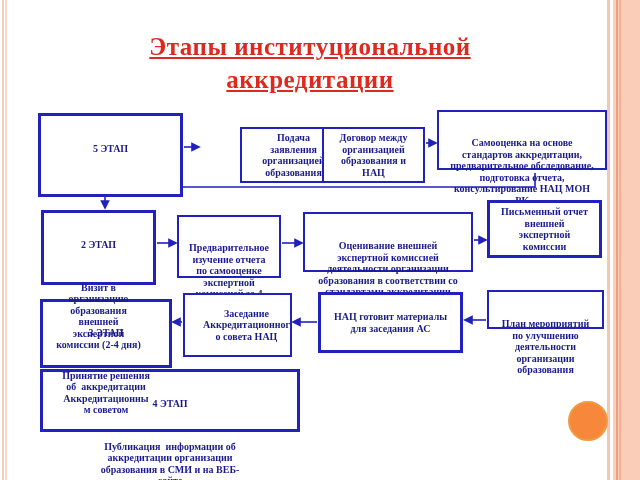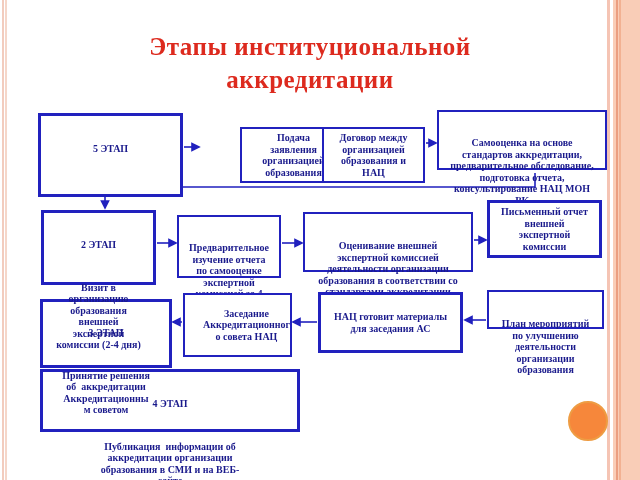--- a/index.html
+++ b/index.html
@@ -9,21 +9,21 @@
   .vline{position:absolute;top:0;bottom:0;}
   #frame-l1{left:2px;width:2px;background:#F2CCBE;}
   #frame-l2{left:5px;width:1.5px;background:#F5D6C9;}
   #frame-r1{left:607px;width:3px;background:#F5C4B4;}
   #frame-r2{left:613px;width:27px;background:#F9CDB7;}
   #frame-r3{left:616px;width:2px;background:#EB9E80;}
   #frame-r4{left:619px;width:2px;background:#F2B192;}
   
   #title{position:absolute;top:30px;left:0;width:620px;text-align:center;
          color:#DD2A1E;font-weight:bold;font-size:25px;line-height:33px;
-         letter-spacing:.5px;white-space:pre-line;}
+         letter-spacing:.5px;white-space:pre-line;text-decoration:underline;}
   
   #connectors{position:absolute;left:0;top:0;z-index:1;}
   
   .box{position:absolute;box-sizing:border-box;background:#fff;border:2px solid #2121BE;
        color:#1A1A8C;font-weight:bold;font-size:10px;line-height:11.5px;
        text-align:center;white-space:pre;padding-top:3px;z-index:2;overflow:visible;}
   .thick{border-width:3px;}
   .center{display:flex;flex-direction:column;justify-content:center;padding-top:0;}
   .box-header{margin-bottom:8px;}
   .b1{left:38px;top:113px;width:145px;height:84px;padding-top:4px;}

